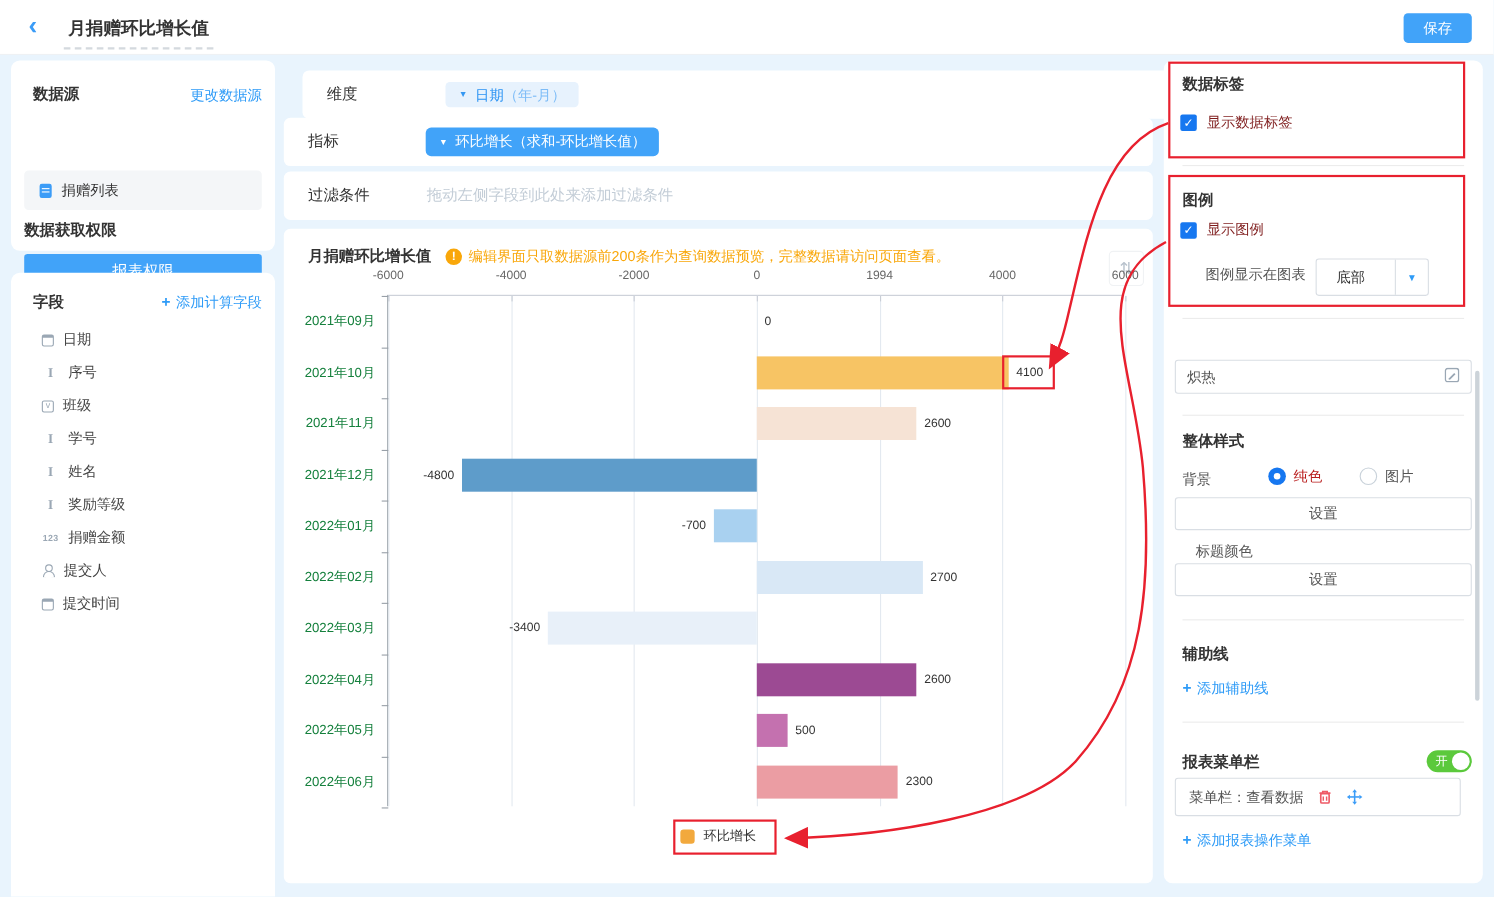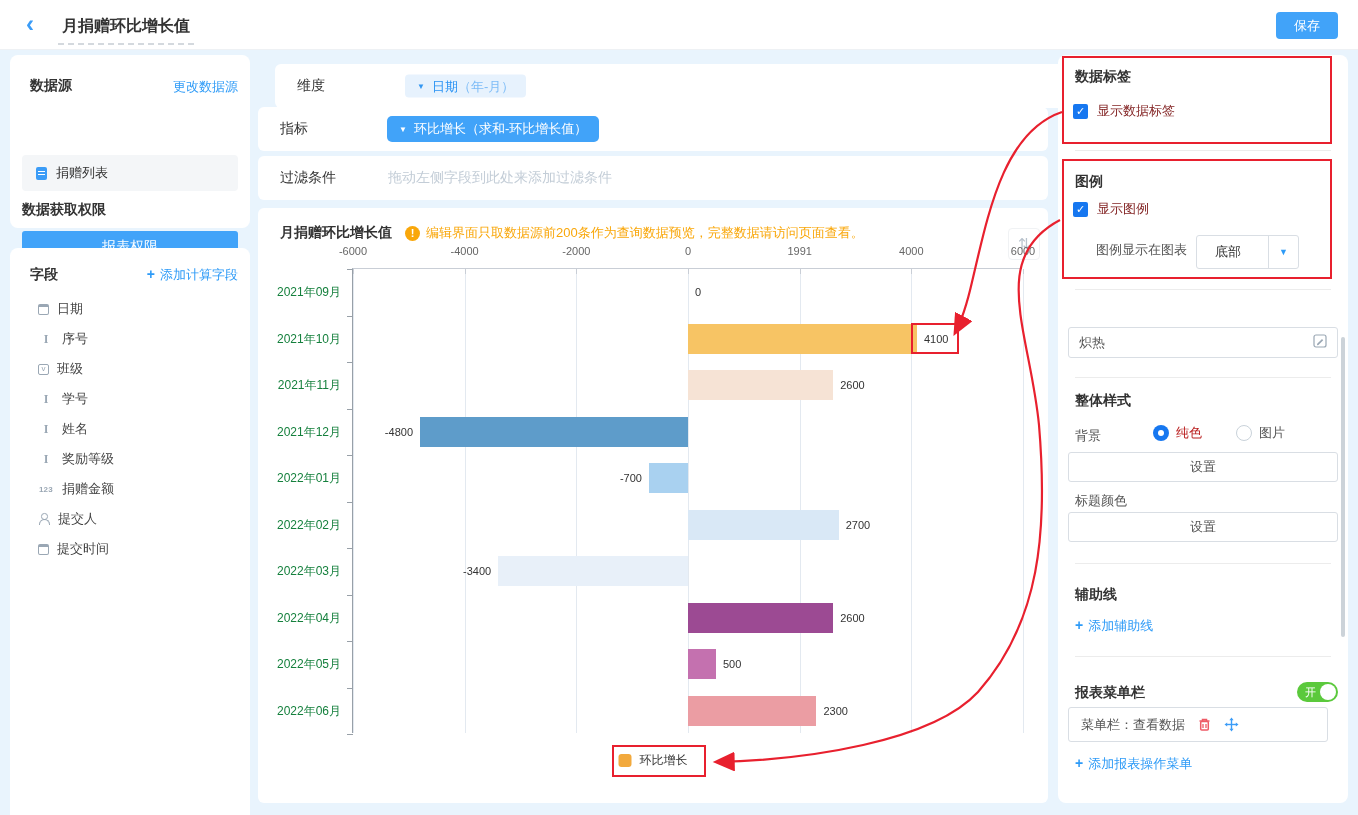--- a/index.html
+++ b/index.html
@@ -215,21 +215,21 @@
         <div class="tickstub" style="left: 111.667px;"></div>
         <div class="xlabel" style="left: 111.667px;">-4000</div>
         <div class="gridline" style="left: 223.333px;"></div>
         <div class="tickstub" style="left: 223.333px;"></div>
         <div class="xlabel" style="left: 223.333px;">-2000</div>
         <div class="gridline" style="left: 335px;"></div>
         <div class="tickstub" style="left: 335px;"></div>
         <div class="xlabel" style="left: 335px;">0</div>
         <div class="gridline" style="left: 446.667px;"></div>
         <div class="tickstub" style="left: 446.667px;"></div>
-        <div class="xlabel" style="left: 446.667px;">1991</div>
+        <div class="xlabel" style="left: 446.667px;">1994</div>
         <div class="gridline" style="left: 558.333px;"></div>
         <div class="tickstub" style="left: 558.333px;"></div>
         <div class="xlabel" style="left: 558.333px;">4000</div>
         <div class="gridline" style="left: 670px;"></div>
         <div class="tickstub" style="left: 670px;"></div>
         <div class="xlabel" style="left: 670px;">6000</div>
         <div class="ytick" style="top: 0px;"></div>
         <div class="ytick" style="top: 46.5px;"></div>
         <div class="ytick" style="top: 93px;"></div>
         <div class="ytick" style="top: 139.5px;"></div>
@@ -317,21 +317,21 @@
     <div class="sub-label" style="left:17px;top:372px;">背景</div>
     <div class="radio-row" style="left:95px;top:369px;">
       <span class="radio on"></span>
       <span style="color:#b91c1c;">纯色</span>
     </div>
     <div class="radio-row" style="left:178px;top:369px;">
       <span class="radio off"></span>
       <span>图片</span>
     </div>
     <button class="ghost-btn" style="top:397px;">设置</button>
-    <div class="sub-label" style="left:17px;top:437px;text-align:right;">标题颜色</div>
+    <div class="sub-label" style="left:29px;top:437px;text-align:right;">标题颜色</div>
     <button class="ghost-btn" style="top:457px;">设置</button>
 
     <div class="divider" style="top:508px;"></div>
 
     <div class="sec-head" style="top:531px;">辅助线</div>
     <div class="link-row blue-link plus" style="top:562px;">添加辅助线</div>
 
     <div class="divider" style="top:601px;"></div>
 
     <div class="sec-head" style="top:629px;">报表菜单栏</div>

